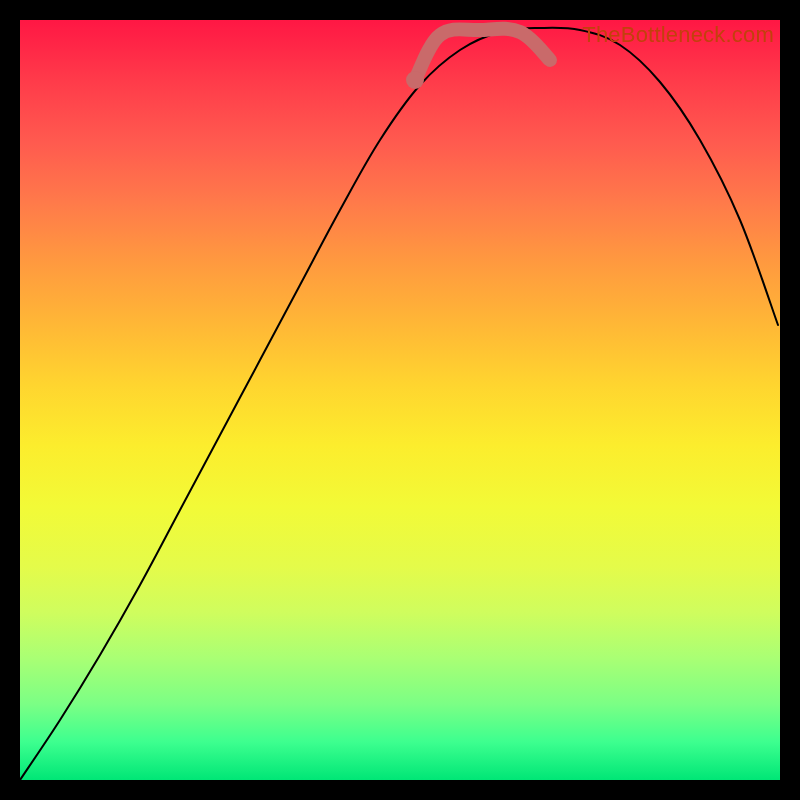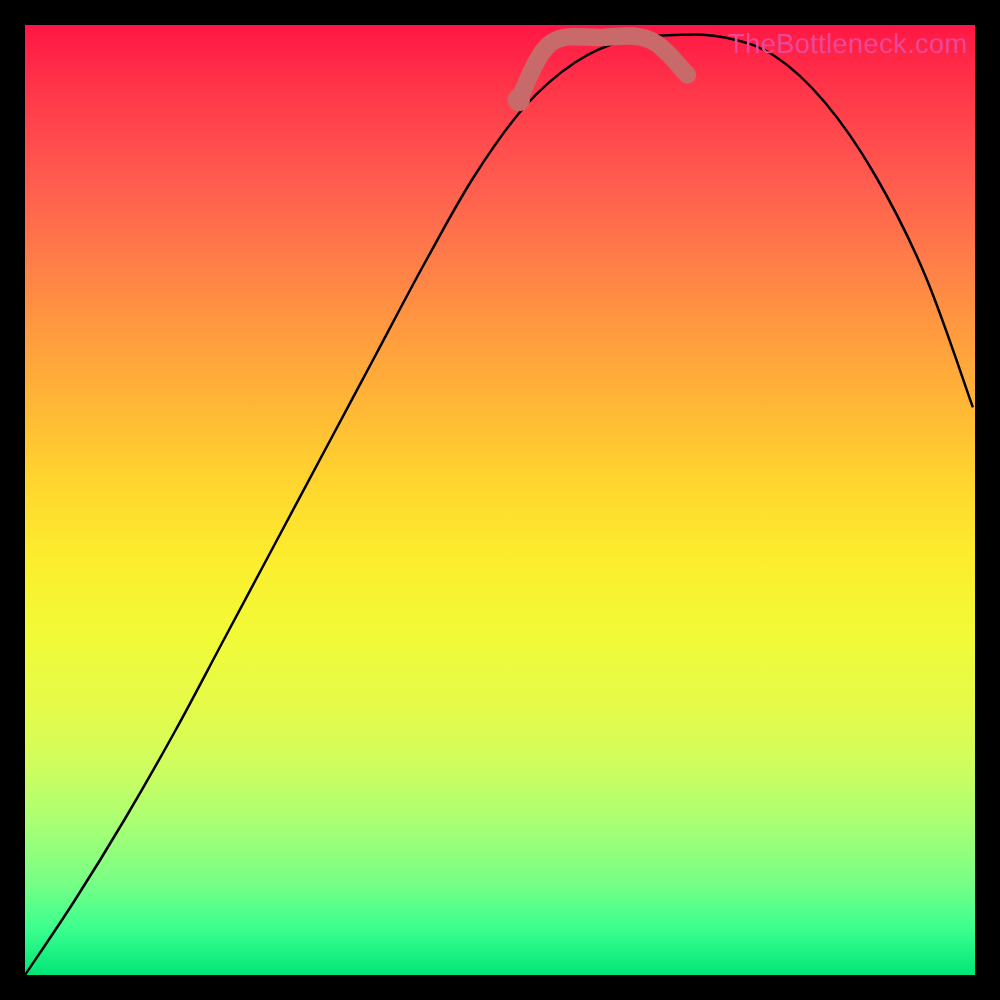--- a/index.html
+++ b/index.html
@@ -41,21 +41,21 @@
       #a9ff74 84%,
       #7bff85 90%,
       #3dff8f 95%,
       #00e676 100%
     );
   }
   .watermark {
     position: absolute;
     top: 2px;
     right: 6px;
-    color: #ec4899;
+    color: #c2410c;
     font-size: 22px;
     font-weight: 500;
     letter-spacing: 0.2px;
     user-select: none;
   }
   svg.curve {
     position: absolute;
     left: 0;
     top: 0;
     width: 760px;

